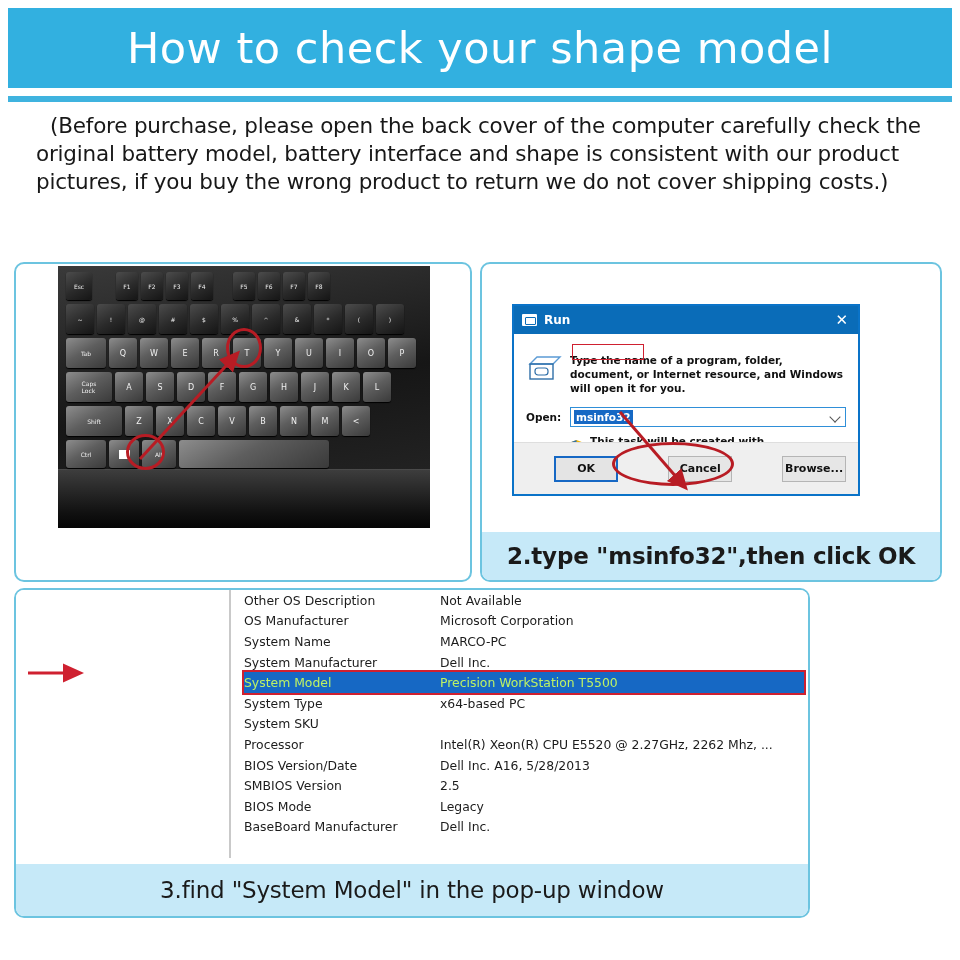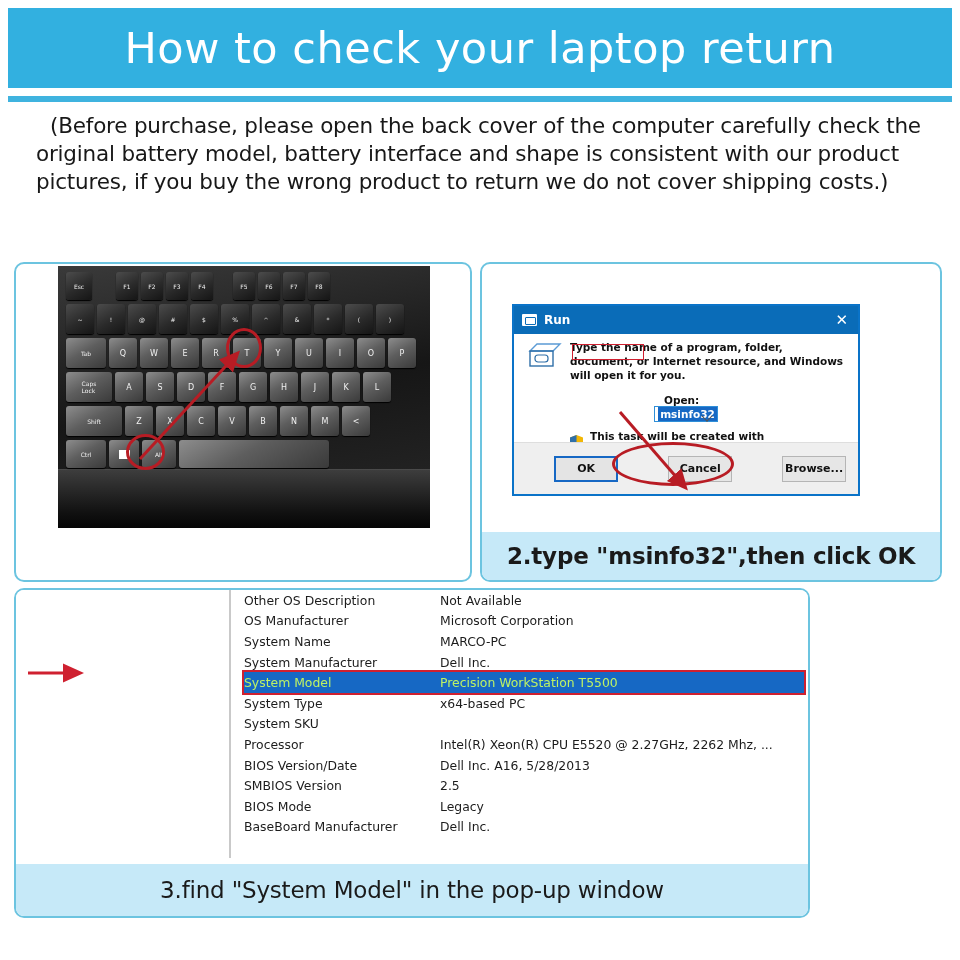--- a/index.html
+++ b/index.html
@@ -122,31 +122,31 @@
     width:15px;height:12px;margin-right:7px;
     background:#ffffff;border-radius:1px;position:relative;flex:0 0 auto;
   }
   #run-title-icon:after{
     content:"";position:absolute;left:3px;top:3px;width:9px;height:6px;
     border:1.5px solid #0a6cb8;border-radius:1px;
   }
   #run-close{
     position:absolute;right:10px;top:4px;font-size:15px;line-height:20px;color:#fff;
   }
-  #run-content{padding:4px 12px 0 12px;position:relative;}
+  #run-content{padding:17px 12px 0 12px;position:relative;}
   #run-desc-row{display:flex;align-items:flex-start;}
   #run-app-icon{
     width:34px;height:26px;margin:4px 8px 0 2px;flex:0 0 auto;position:relative;
   }
   #run-desc{font-size:10.5px;line-height:14px;color:#111;padding-top:2px;}
   #desc-highlight{
     position:absolute;left:58px;top:10px;width:72px;height:16px;
     border:1.6px solid #cf2030;box-sizing:border-box;
   }
-  #open-row{display:flex;align-items:center;margin-top:12px;flex-direction:column;}
+  #open-row{display:flex;align-items:center;margin-top:12px;}
   #open-label{font-size:10.5px;color:#111;width:44px;flex:0 0 auto;}
   #open-combo{
     flex:1;height:20px;border:1.5px solid #2f8fd8;background:#fff;
     display:flex;align-items:center;position:relative;box-sizing:border-box;
   }
   #open-value{
     background:#1668c4;color:#ffffff;font-size:10.5px;
     padding:1px 2px;margin-left:3px;
   }
   #open-caret{
@@ -197,21 +197,21 @@
     outline:2px solid #cf2030;
     z-index:2;
     width:560px;
   }
   #arrow-sys{position:absolute;left:10px;top:72px;width:62px;height:22px;}
 </style>
 </head>
 <body>
 
 <div id="header-bar">
-  <div id="header-title">How to check your laptop return</div>
+  <div id="header-title">How to check your shape model</div>
 </div>
 <div id="header-rule"></div>
 
 <div id="intro-paragraph"><span class="ind"></span><span>(Before purchase, please open the back cover of the computer carefully check the original battery model, battery interface and shape is consistent with our product pictures, if you buy the wrong product to return we do not cover shipping costs.)</span></div>
 
 <div class="panel" id="panel-keyboard">
   <div class="panel-body">
     <div id="keyboard-photo">
       <div id="kb-deck"></div>
       <div id="kb-palmrest"></div>

